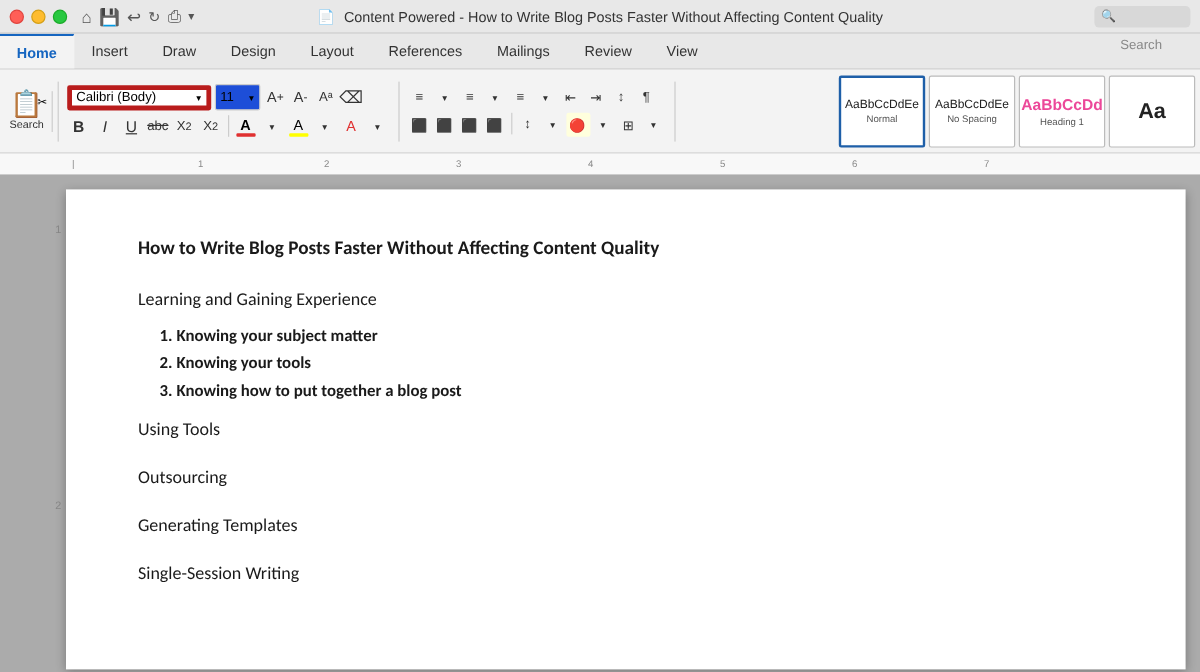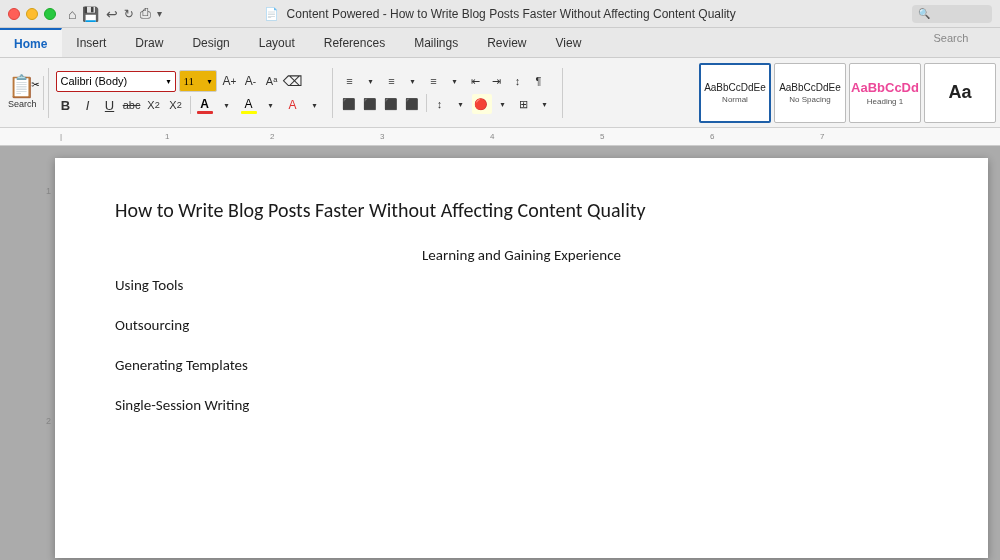--- a/index.html
+++ b/index.html
@@ -119,41 +119,40 @@
       border-right: 1px solid #ccc;
       height: 34px;
       justify-content: center;
       position: relative;
     }
 
     
     .font-selector {
       display: flex;
       align-items: center;
-      border: 1px solid #b91c1c;
+      border: 4px solid #b91c1c;
       border-radius: 2px;
       height: 21px;
       background: white;
       padding: 0 4px;
       font-size: 11px;
       min-width: 120px;
       justify-content: space-between;
     }
     .font-size-selector {
       display: flex;
       align-items: center;
       border: 1px solid #ccc;
       border-radius: 2px;
       height: 22px;
-      background: #eab308;
+      background: #1d4ed8;
       padding: 0 4px;
       font-size: 11px;
       width: 38px;
       justify-content: space-between;
-      font-family: Liberation Serif, serif;
     }
 
     
     .ruler {
       height: 18px;
       background: #f8f8f8;
       border-bottom: 1px solid #ccc;
       display: flex;
       align-items: center;
       padding-left: 60px;
@@ -199,34 +198,33 @@
       background: white;
       flex: 1;
       margin: 12px 12px 12px 0;
       padding: 40px 60px;
       box-shadow: 0 2px 8px rgba(0,0,0,0.3);
       min-height: 400px;
     }
 
     
     .doc-title {
-      font-size: 20px;
-      font-weight: normal;
+      font-size: 16px;
+      font-weight: bold;
       color: #1a1a1a;
       margin-bottom: 24px;
       font-family: 'Calibri', 'Segoe UI', Arial, sans-serif;
     }
 
     .doc-heading {
       font-size: 15px;
       font-weight: normal;
       color: #1a1a1a;
       margin-bottom: 12px;
       font-family: 'Calibri', 'Segoe UI', Arial, sans-serif;
-      text-align: center;
     }
 
     .doc-list {
       margin-left: 32px;
       margin-bottom: 16px;
       font-family: 'Calibri', 'Segoe UI', Arial, sans-serif;
       font-size: 14px;
     }
     .doc-list li {
       margin-bottom: 6px;
@@ -467,19 +465,24 @@
       <div class="page-marker" style="height:200px;"></div>
       <div class="page-marker">2</div>
     </div>
   </div>
 
   <div class="doc-page">
     <div class="doc-title">How to Write Blog Posts Faster Without Affecting Content Quality</div>
 
     <div class="doc-heading">Learning and Gaining Experience</div>
 
+    <ol class="doc-list">
+      <li>Knowing your subject matter</li>
+      <li>Knowing your tools</li>
+      <li>Knowing how to put together a blog post</li>
+    </ol>
 
     <div class="doc-section">Using Tools</div>
     <div class="doc-section">Outsourcing</div>
     <div class="doc-section">Generating Templates</div>
     <div class="doc-section">Single-Session Writing</div>
   </div>
 </div>
 
 </body></html>

